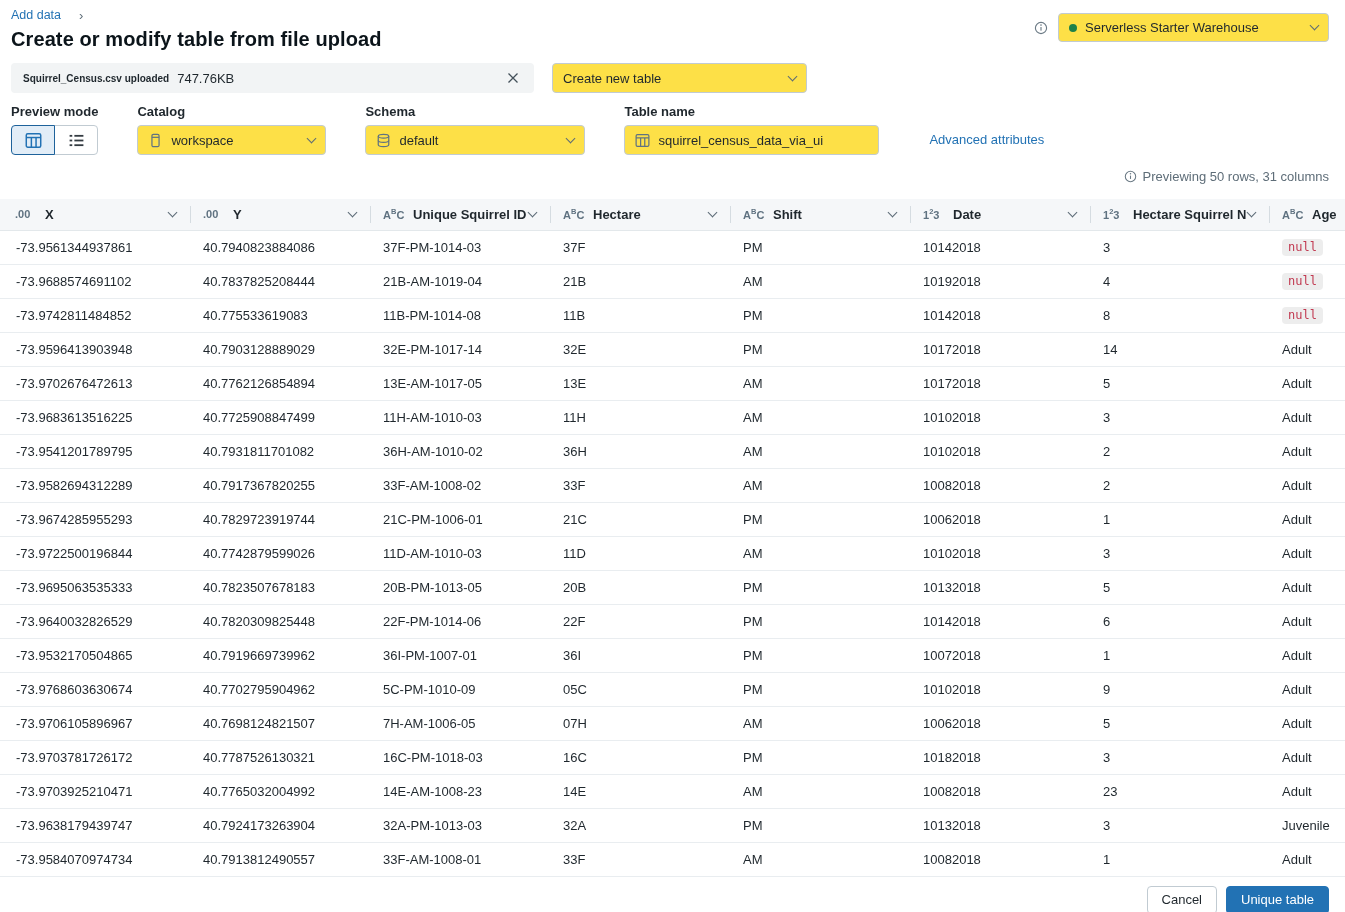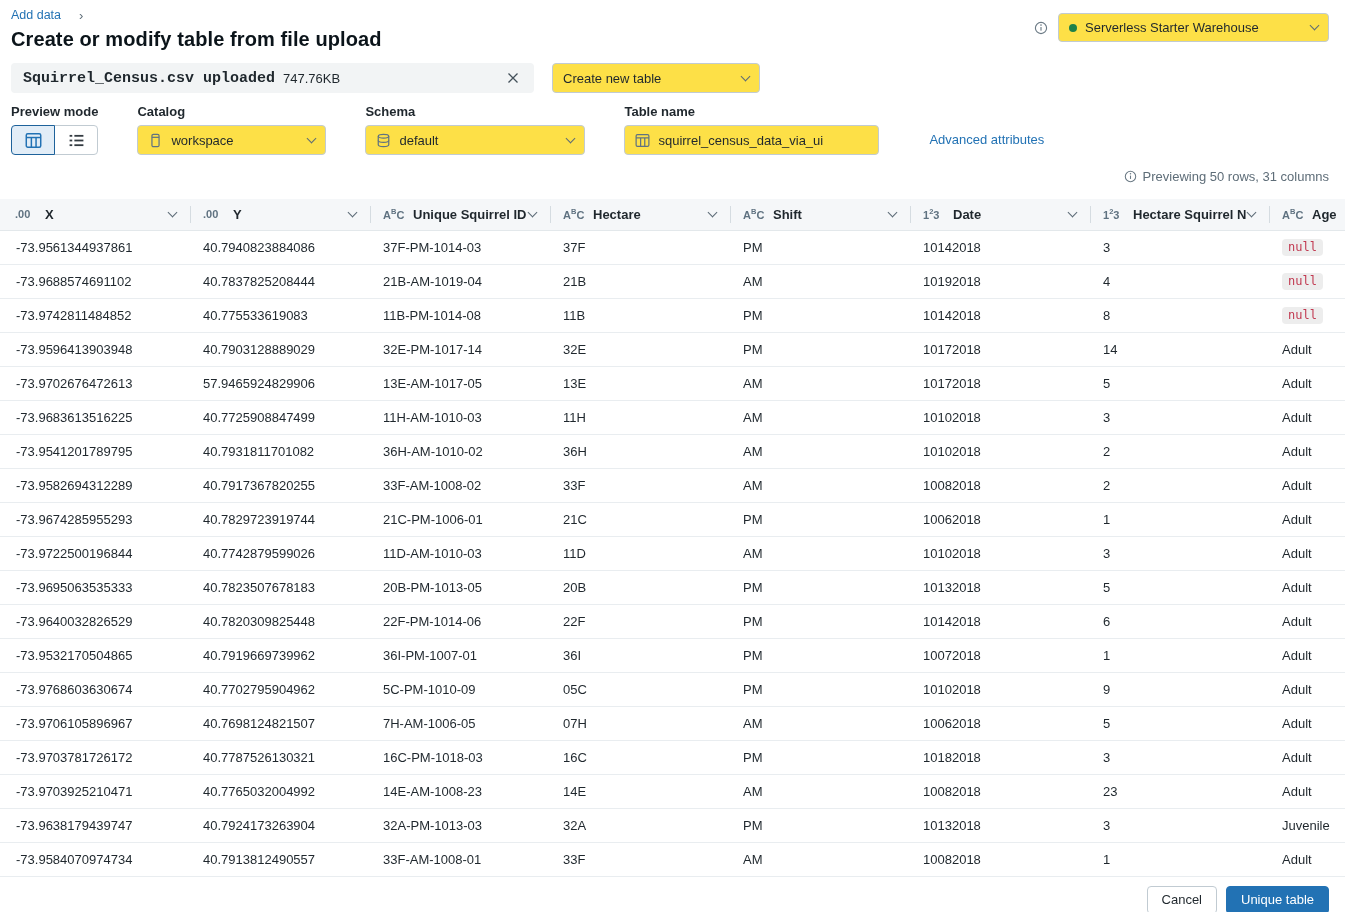--- a/index.html
+++ b/index.html
@@ -21,24 +21,24 @@
   .warehouse-select .lbl { flex:1; }
   .dot { width:8px; height:8px; border-radius:50%; flex:0 0 auto; }
 
   .chev { display:inline-block; width:7px; height:7px; border-right:1.4px solid #5C6B76;
     border-bottom:1.4px solid #5C6B76; transform:rotate(45deg); margin-top:-4px; flex:0 0 auto; }
 
   
   .upload-row { display:flex; align-items:center; margin-top:12px; gap:18px; }
   .file-pill { width:523px; height:30px; background:#F2F4F5; border-radius:4px;
     display:flex; align-items:center; padding:0 12px; gap:8px; }
-  .file-name { font-size:15px; font-weight:700; color:#1F272D;font-family:Liberation Mono, monospace; }
+  .file-name { font-size:10px; font-weight:700; color:#1F272D; }
   .file-size { font-size:13px; color:#1F272D; }
   .file-close { margin-left:auto; display:flex; align-items:center; cursor:pointer; padding:2px; }
-  .mode-select { width:208px; }
+  .mode-select { width:255px; }
   .mode-select .lbl { flex:1; }
 
   
   .form-row { display:flex; align-items:flex-start; margin-top:11px;gap:25px; }
   .field { display:flex; flex-direction:column; margin-right:14px; }
   .field label { font-size:13px; font-weight:700; color:#1F272D; margin-bottom:6px; }
   .toggle-group { display:flex; }
   .toggle { width:44px; height:30px; background:#fff; border:1px solid #C1CBD2;
     display:flex; align-items:center; justify-content:center; cursor:pointer; color:#3A444C; }
   .toggle.first { border-radius:4px 0 0 4px; }
@@ -322,21 +322,21 @@
             <td>40.7903128889029</td>
             <td>32E-PM-1017-14</td>
             <td>32E</td>
             <td>PM</td>
             <td>10172018</td>
             <td>14</td>
             <td>Adult</td>
           </tr>
           <tr>
             <td class="first">-73.9702676472613</td>
-            <td>57.9465924829906</td>
+            <td>40.7762126854894</td>
             <td>13E-AM-1017-05</td>
             <td>13E</td>
             <td>AM</td>
             <td>10172018</td>
             <td>5</td>
             <td>Adult</td>
           </tr>
           <tr>
             <td class="first">-73.9683613516225</td>
             <td>40.7725908847499</td>

